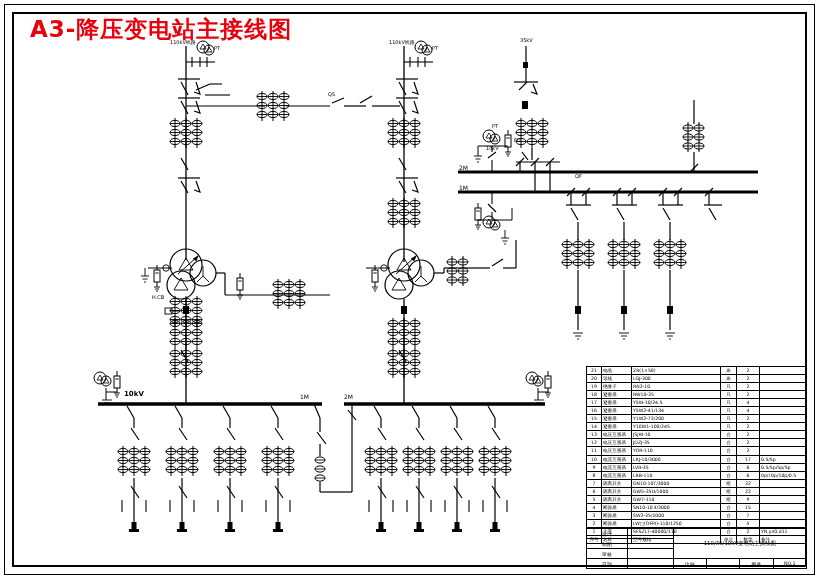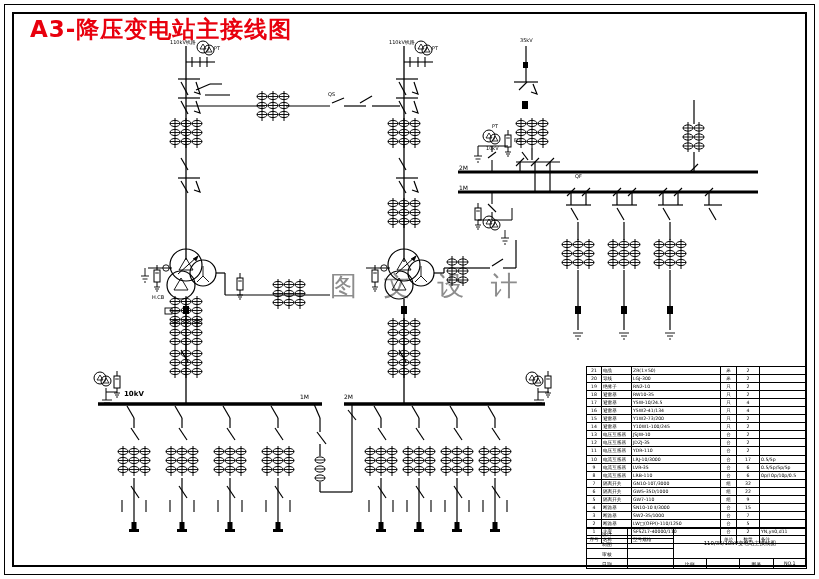--- a/index.html
+++ b/index.html
@@ -31,21 +31,20 @@
 </style>
 </head>
 <body>
 
 <div id="stage">
 
   <div class="frame-outer"></div>
   <div class="frame-inner"></div>
 
   <div id="title">A3-降压变电站主接线图</div>
-  <div id="watermark">图 文 设 计</div>
 
   <svg width="819" height="579">
     <defs>
       <g id="ct3">
         <ellipse cx="0" cy="0" rx="5" ry="3.1" fill="none" stroke="#000" stroke-width="1"></ellipse>
         <line x1="-5" y1="0" x2="5" y2="0" stroke="#000" stroke-width="0.9"></line>
       </g>
       <g id="ctstack">
         <use href="#ct3" x="0" y="0"></use>
           <use href="#ct3" x="0" y="9"></use>

